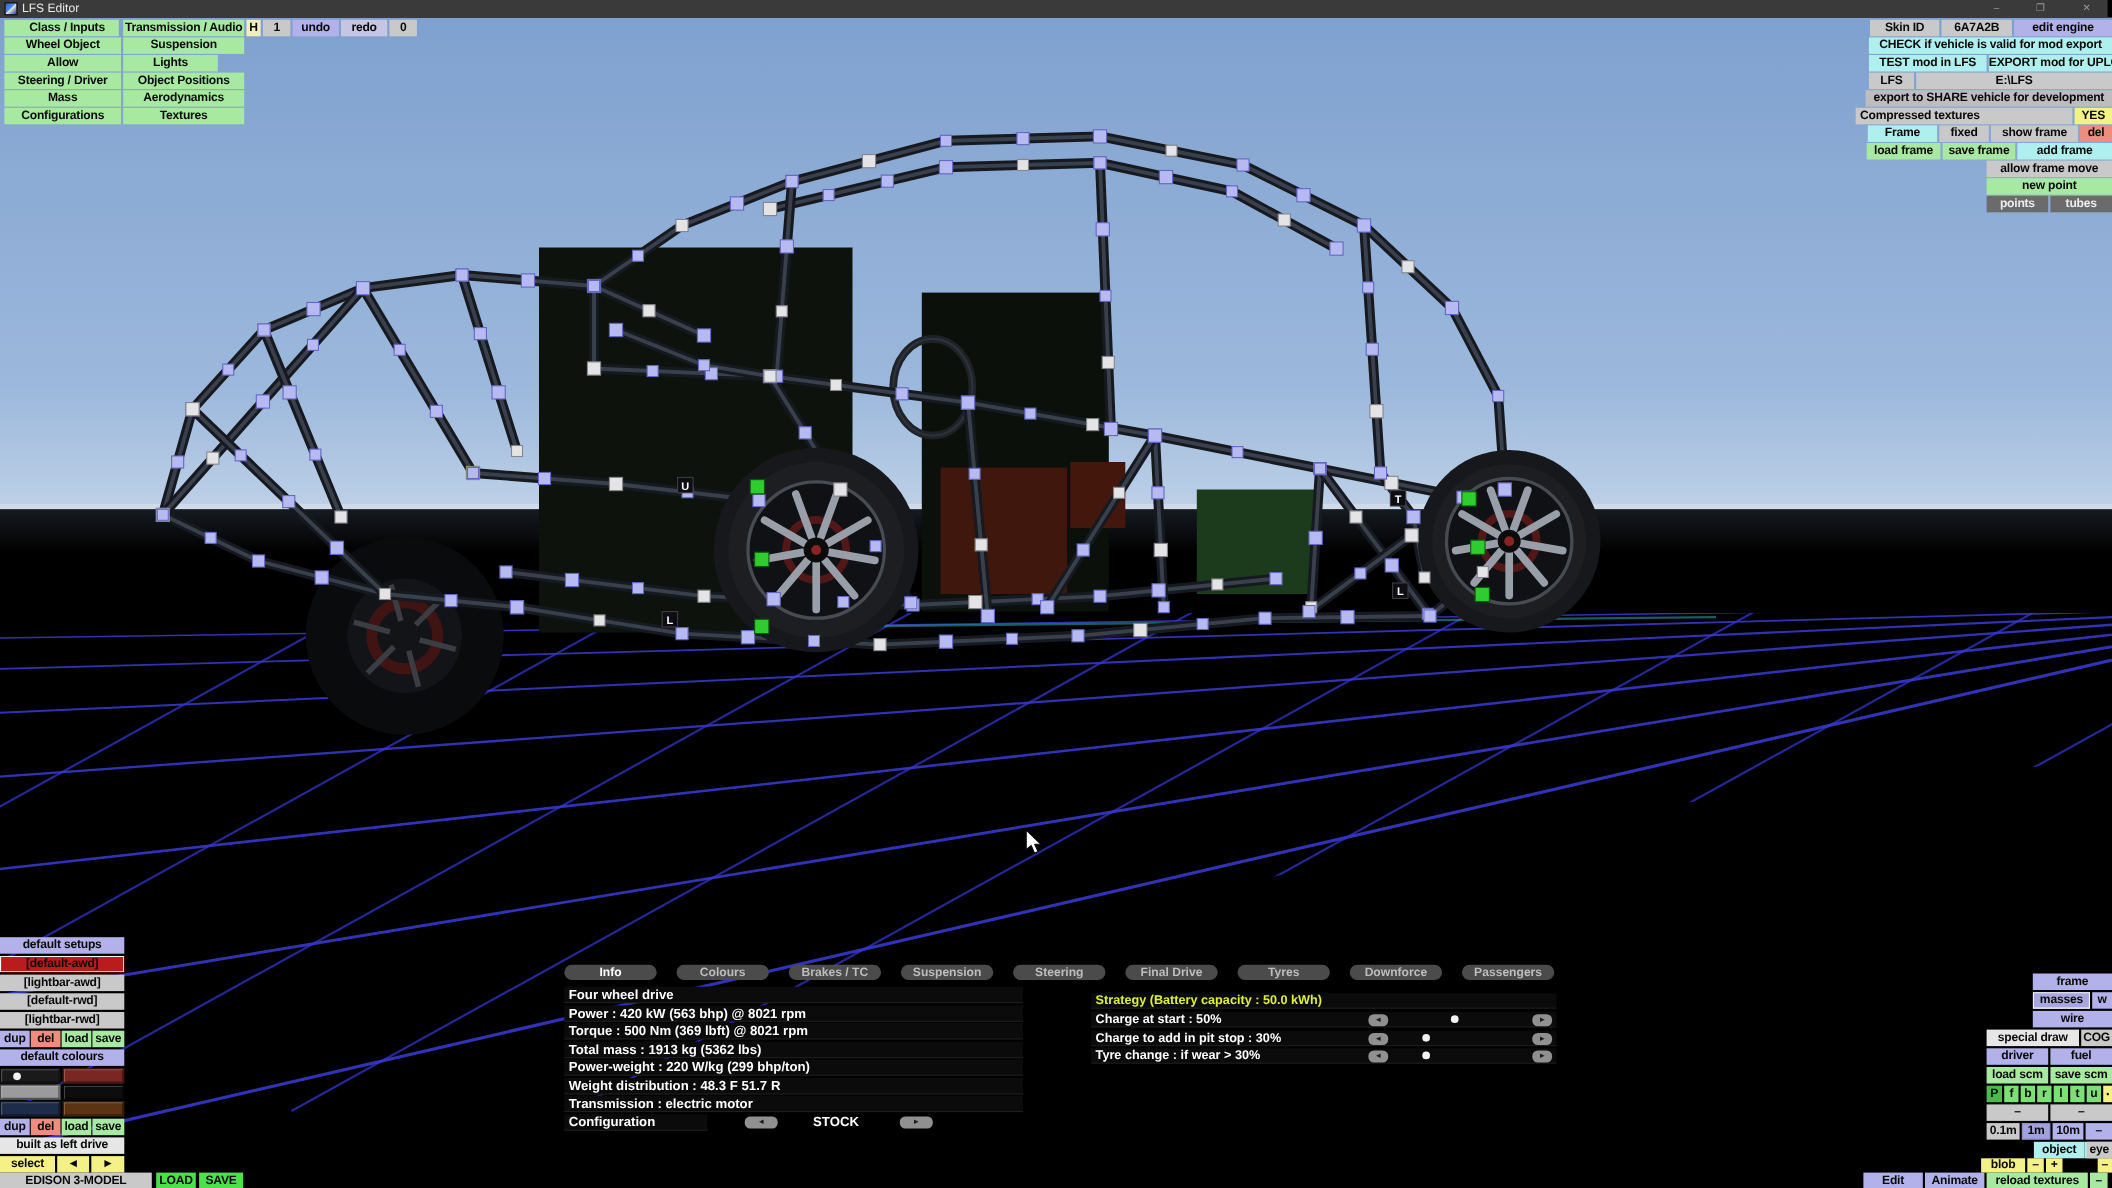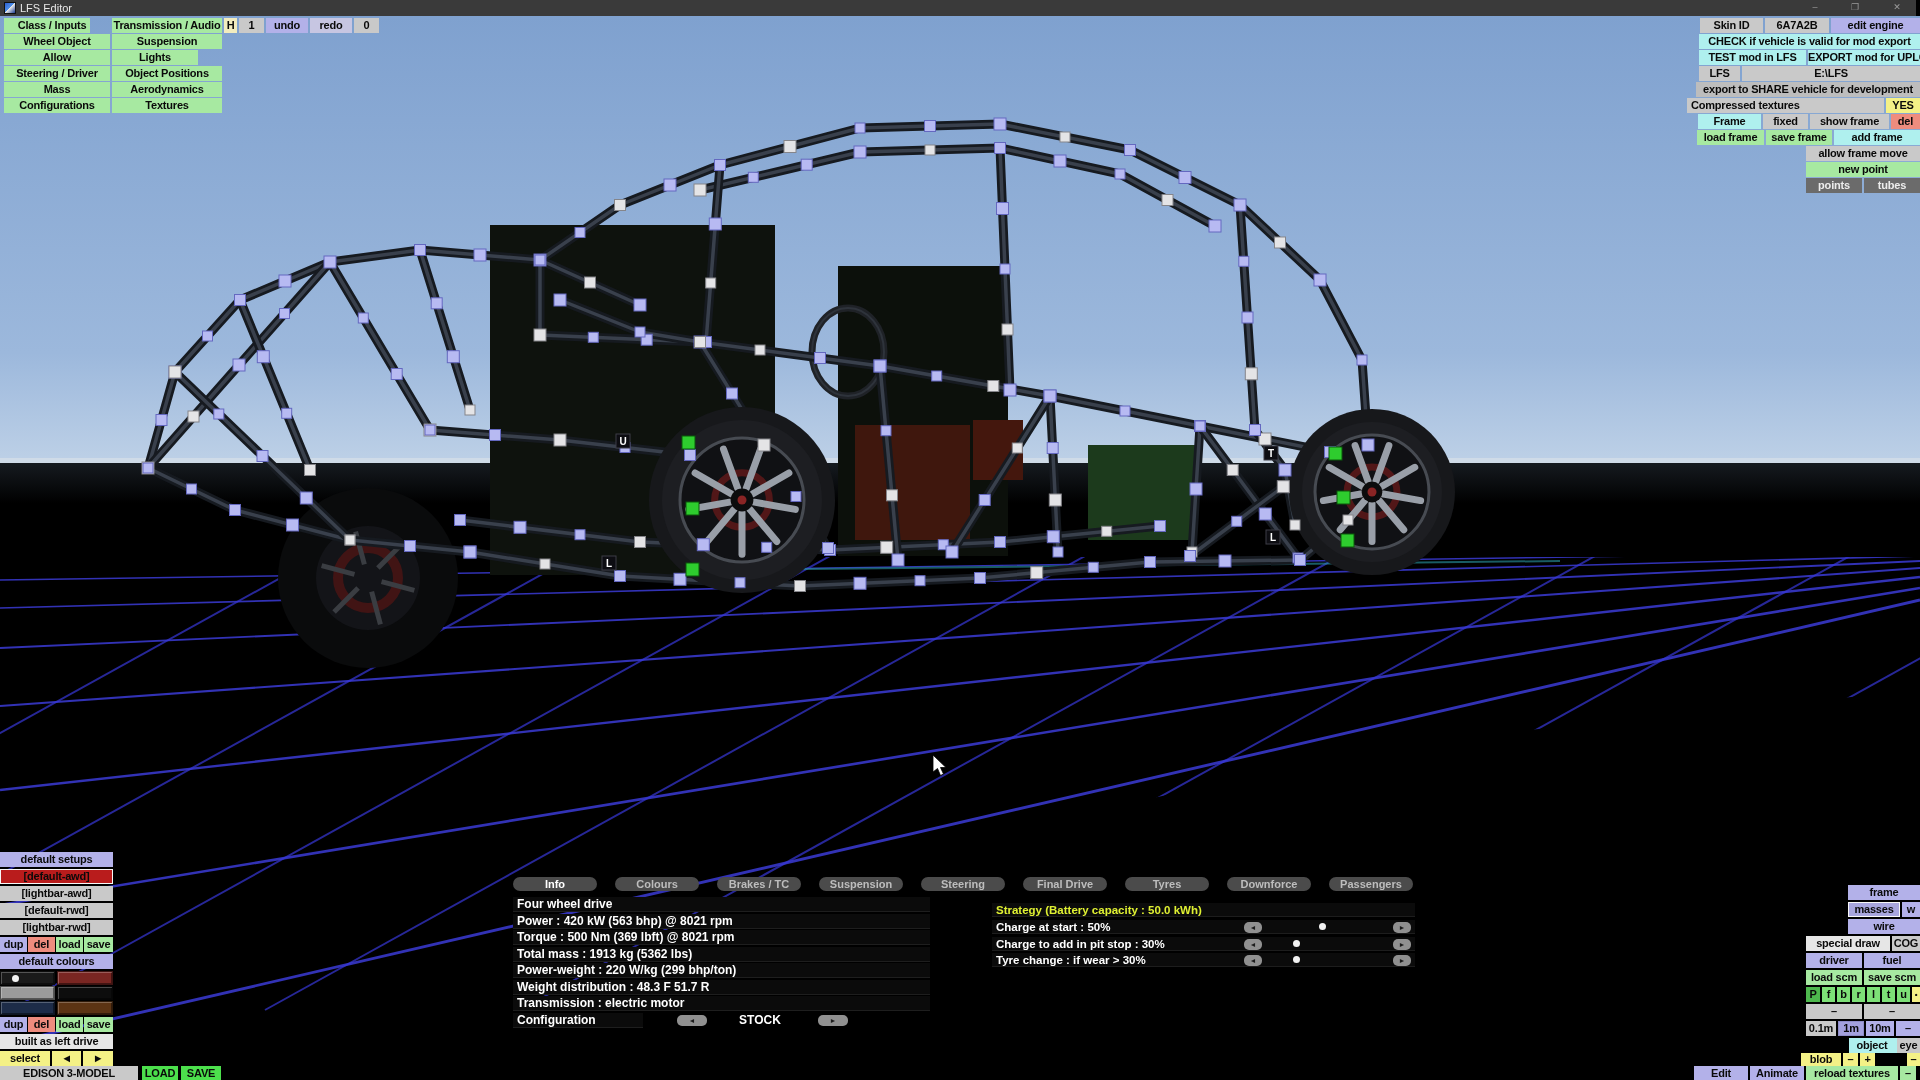--- a/index.html
+++ b/index.html
@@ -416,21 +416,21 @@
 
   <div class="titlebar">
     <div class="appicon"></div>
     <div class="ttl">LFS Editor</div>
     <div class="winctl" style="left:1800px;">–</div>
     <div class="winctl" style="left:1840px;">❐</div>
     <div class="winctl" style="left:1882px;">✕</div>
   </div>
 
   <div style="position:absolute;z-index:4;">
-    <div class="btn g" style="left:4px;top:18px;width:86px;padding-left:10px;">Class / Inputs</div>
+    <div class="btn g" style="left:4px;top:18px;width:104px;padding-left:10px;">Class / Inputs</div>
     <div class="btn g" style="left:112px;top:18px;width:110px;">Transmission / Audio</div>
     <div class="btn g" style="left:4px;top:34px;width:106px;">Wheel Object</div>
     <div class="btn g" style="left:112px;top:34px;width:110px;">Suspension</div>
     <div class="btn g" style="left:4px;top:50px;width:106px;">Allow</div>
     <div class="btn g" style="left:112px;top:50px;width:86px;text-align:center;">Lights</div>
     <div class="btn g" style="left:4px;top:66px;width:106px;">Steering / Driver</div>
     <div class="btn g" style="left:112px;top:66px;width:110px;">Object Positions</div>
     <div class="btn g" style="left:4px;top:82px;width:106px;">Mass</div>
     <div class="btn g" style="left:112px;top:82px;width:110px;">Aerodynamics</div>
     <div class="btn g" style="left:4px;top:98px;width:106px;">Configurations</div>

